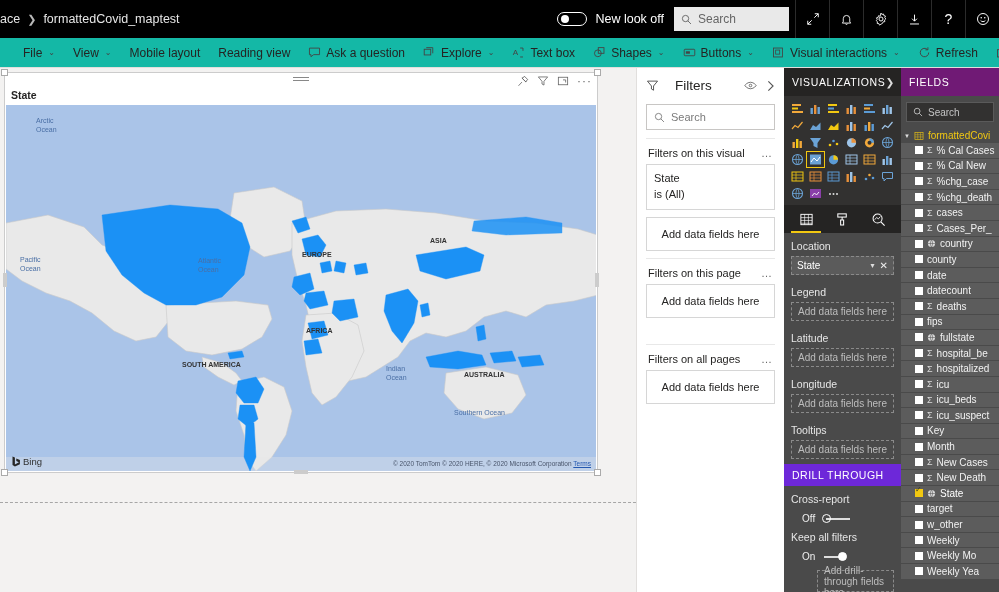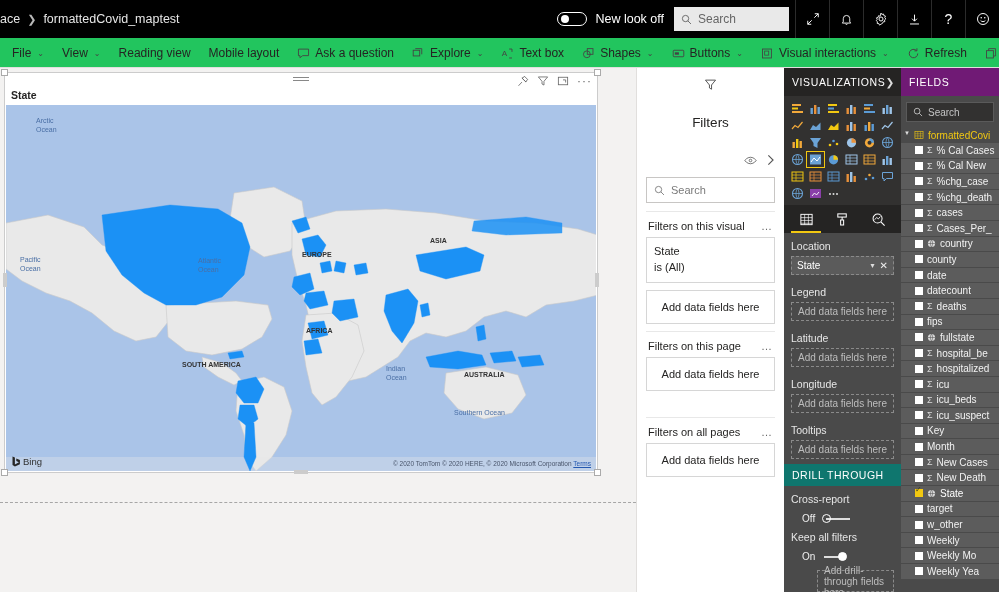--- a/index.html
+++ b/index.html
@@ -34,23 +34,23 @@
   }
   .search-top .ph { color: #666; }
   .ticon {
     width: 34px; height: 38px; display: flex; align-items: center; justify-content: center;
     border-left: 1px solid #2b2b2b; color: #fff;
   }
   .ticon:first-child { border-left: 1px solid #2b2b2b; }
 
   
   .ribbon {
-    height: 30px; background: #22c55e; display: flex; 
+    height: 30px; background: #14b8a6; display: flex; align-items: center;
     font-size: 12px; color: #252423; border-bottom: 1px solid #e1dfdd;
-    padding-left: 3px; white-space: nowrap; overflow: hidden;
+    padding-left: 14px; white-space: nowrap; overflow: hidden;
   }
   .rb-item { display: flex; align-items: center; gap: 5px; padding: 0 9px; height: 30px; }
   .rb-item .lbl { line-height: 1; }
   .caret { font-size: 8px; color: #444; margin-left: 1px; }
   .rb-gap { width: 34px; }
 
   
   .main { display: flex; height: 554px; }
 
   
@@ -89,21 +89,21 @@
   .handle-h { position: absolute; width: 14px; height: 4px; background: #ccc; }
   .dashrow {
     position: absolute; left: 0; top: 434px; width: 636px; border-top: 1px dashed #a6a6a6;
   }
 
   
   .filters {
     width: 148px; height: 554px; background: #fff; border-left: 1px solid #e1dfdd;
     padding: 10px 9px 0 9px; font-size: 11px; color: #252423;
   }
-  .fl-head { display: flex; align-items: center; gap: 24px; margin-bottom: 11px; flex-direction: column; }
+  .fl-head { display: flex; align-items: center; gap: 16px; margin-bottom: 11px; }
   .fl-title { font-size: 13.5px; color: #252423; }
   .fl-head .right { margin-left: auto; display: flex; gap: 9px; color: #555; align-items: center; }
   .fl-search {
     height: 26px; border: 1px solid #c8c6c4; display: flex; align-items: center;
     gap: 6px; padding: 0 7px; color: #7a7a7a; font-size: 11px; margin-bottom: 8px;
   }
   .fl-sect-hdr {
     display: flex; align-items: center; font-size: 11px; color: #252423;
     padding: 8px 2px 5px 2px; border-top: 1px solid #e8e8e8;
   }
@@ -152,21 +152,21 @@
     display: flex; align-items: center; padding: 0 6px; color: #bdbdbd; font-size: 10px;
   }
   .chip {
     margin: 0 7px 4px 7px; border: 1px dashed #8a8a8a; height: 19px; background: #5b5b5b;
     display: flex; align-items: center; padding: 0 5px; font-size: 10px; color: #fff;
   }
   .chip .nm { flex: 1; }
   .chip .cv { color: #ddd; font-size: 8px; margin-right: 5px; }
   .chip .cx { color: #eee; font-size: 10px; }
   .drill-hdr {
-    background: #0f766e; height: 22px; display: flex; align-items: center;
+    background: #6d28d9; height: 22px; display: flex; align-items: center;
     padding: 0 8px; font-size: 10.5px; letter-spacing: .5px; margin-top: 5px;
   }
   .tg-row { padding: 4px 7px 0 18px; display: flex; align-items: center; gap: 7px; }
   .tg-lbl { font-size: 10px; color: #efefef; }
   .tg {
     width: 28px; height: 10px; position: relative; display: flex; align-items: center;
   }
   .tg .bar { position: absolute; left: 4px; right: 0; height: 2px; background: #ddd; }
   .tg .dot {
     position: absolute; width: 9px; height: 9px; border-radius: 50%;
@@ -183,21 +183,21 @@
   .fields-hdr {
     background: #701a75; height: 28px; display: flex; align-items: center;
     padding: 0 8px; font-size: 10.5px; letter-spacing: .6px;
   }
   .f-search {
     background: #323130; margin: 6px 5px 6px 5px; height: 20px; display: flex;
     align-items: center; gap: 5px; padding: 0 6px; color: #c4c4c4; font-size: 10px;
     border: 1px solid #5a5a5a;
   }
   .tbl-row {
-    display: flex; align-items: flex-start; gap: 4px; padding: 2px 4px 2px 3px;
+    display: flex; align-items: center; gap: 4px; padding: 2px 4px 2px 3px;
     color: #f2c811; font-size: 10px; white-space: nowrap; overflow: hidden;
   }
   .tri { font-size: 6px; color: #ddd; }
   .f-row {
     display: flex; align-items: center; gap: 4px; height: 15.6px; padding-left: 14px;
     background: #5c5c5c; border-bottom: 1px solid #4a4a4a; white-space: nowrap;
     overflow: hidden; color: #f2f2f2;
   }
   .f-row.checked { color: #fff; }
   .cb {
@@ -276,24 +276,24 @@
 <div class="ribbon">
   <div class="rb-item">
     <span class="lbl">File</span>
     <span class="caret">⌄</span>
   </div>
   <div class="rb-item">
     <span class="lbl">View</span>
     <span class="caret">⌄</span>
   </div>
   <div class="rb-item">
+    <span class="lbl">Mobile layout</span>
+  </div>
+  <div class="rb-item">
     <span class="lbl">Reading view</span>
-  </div>
-  <div class="rb-item">
-    <span class="lbl">Mobile layout</span>
   </div>
 
   <div class="rb-gap"></div>
   <div class="rb-gap"></div>
   <div class="rb-gap"></div>
 
   <div class="rb-item">
     <svg width="13" height="13" viewBox="0 0 16 16">
         <path d="M1.8 2.6h12.4v8H7l-3.4 2.6V10.6H1.8z" fill="none" stroke="#444" stroke-width="1.1"></path>
       </svg>

